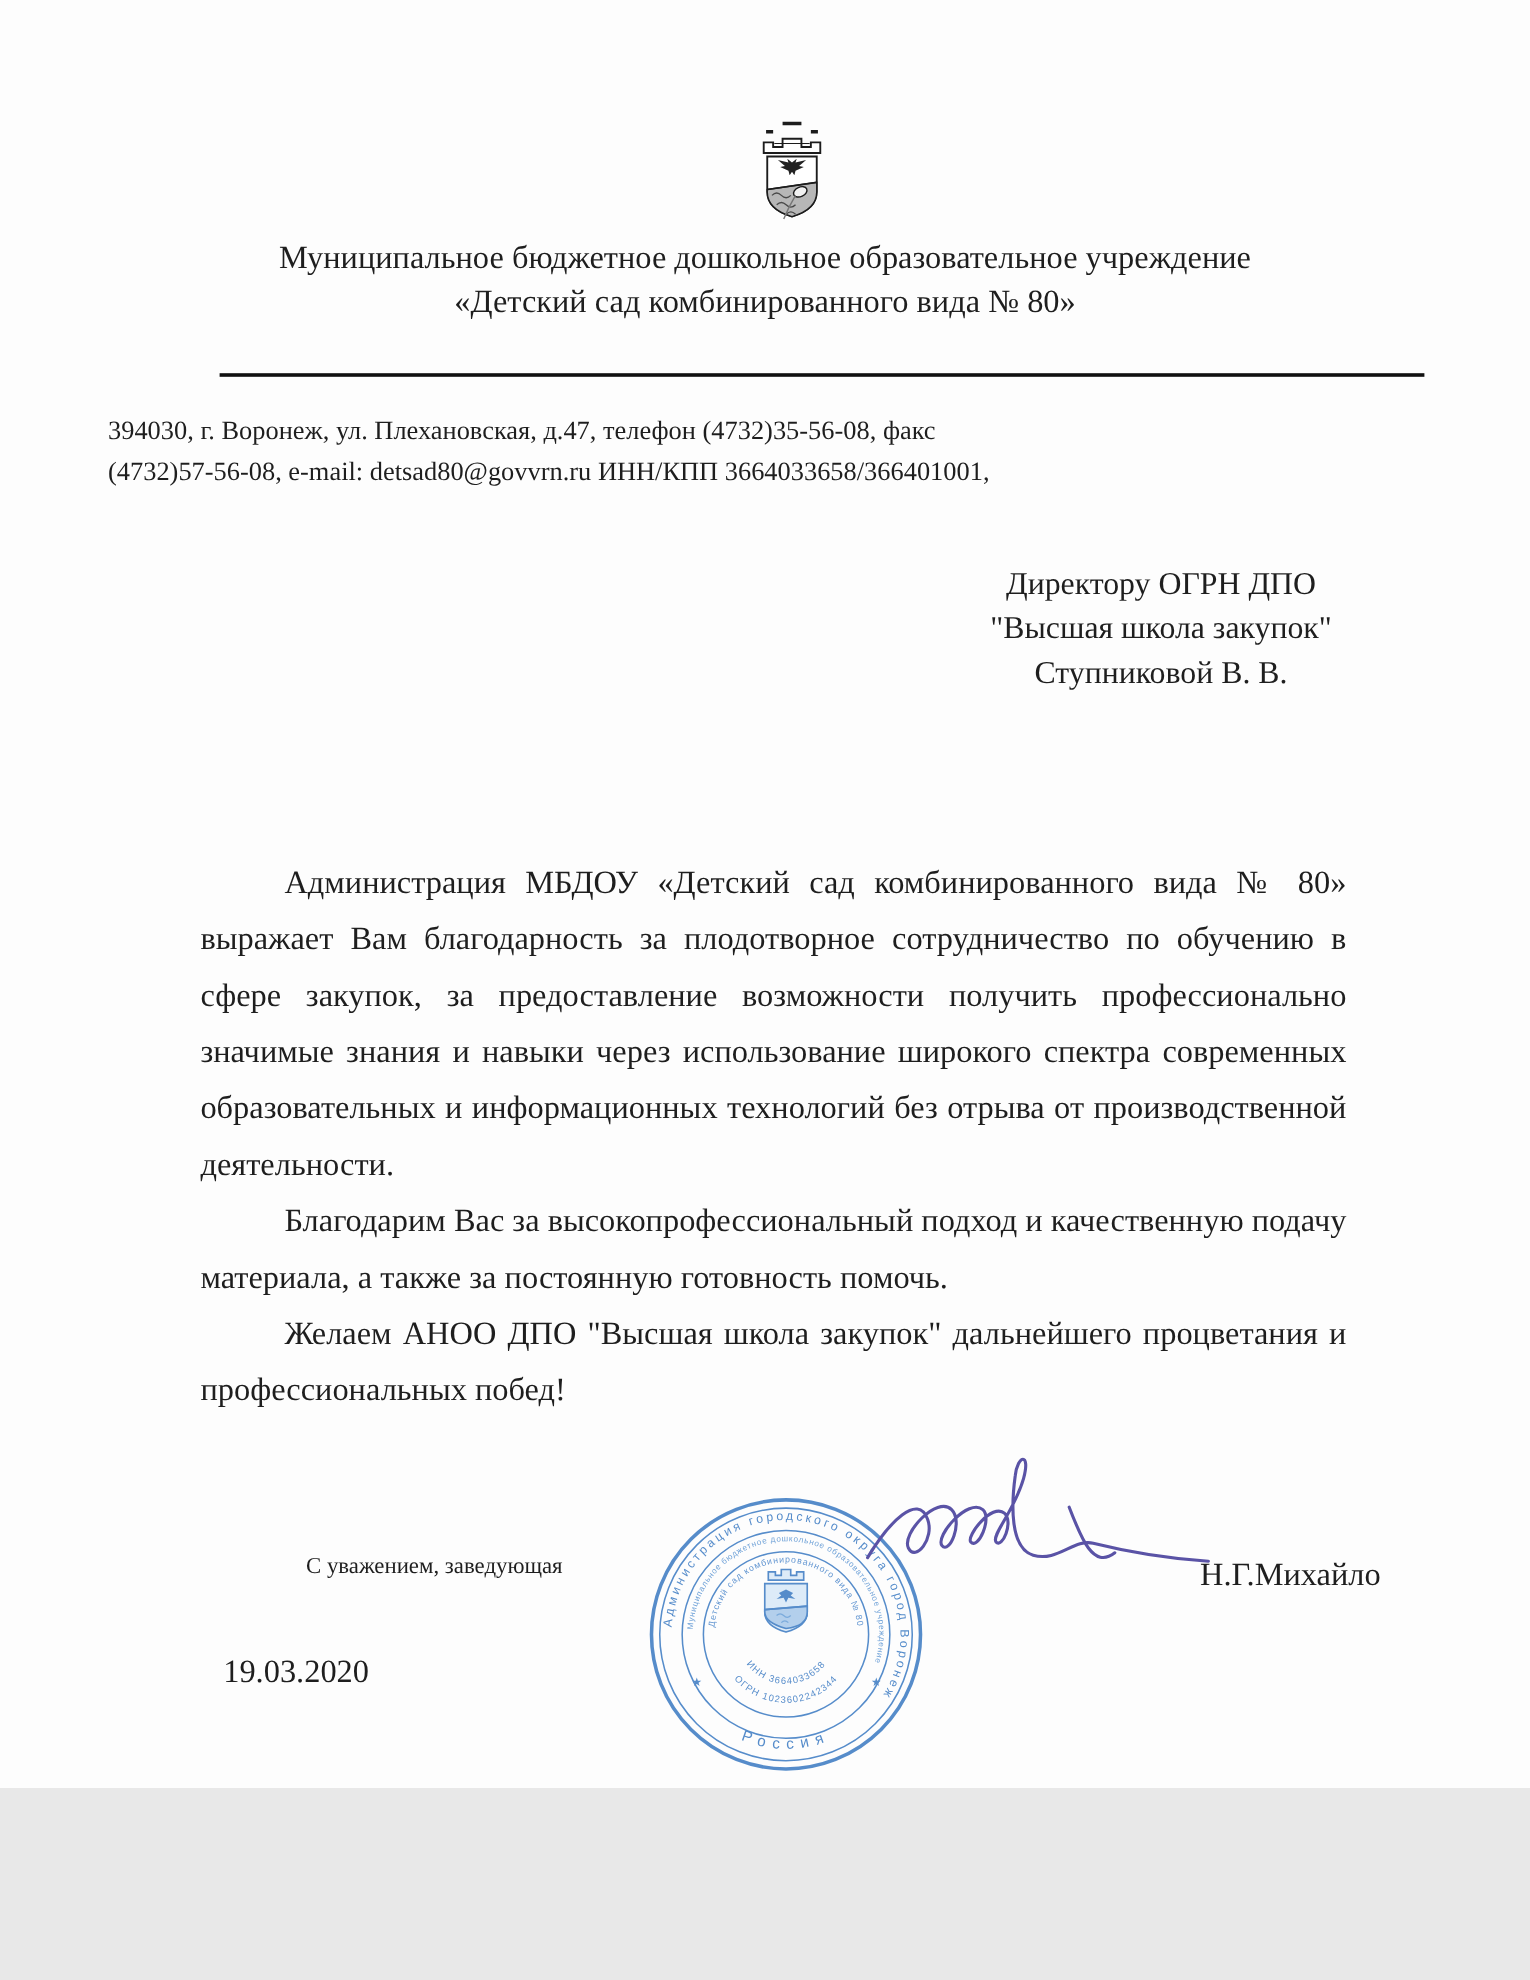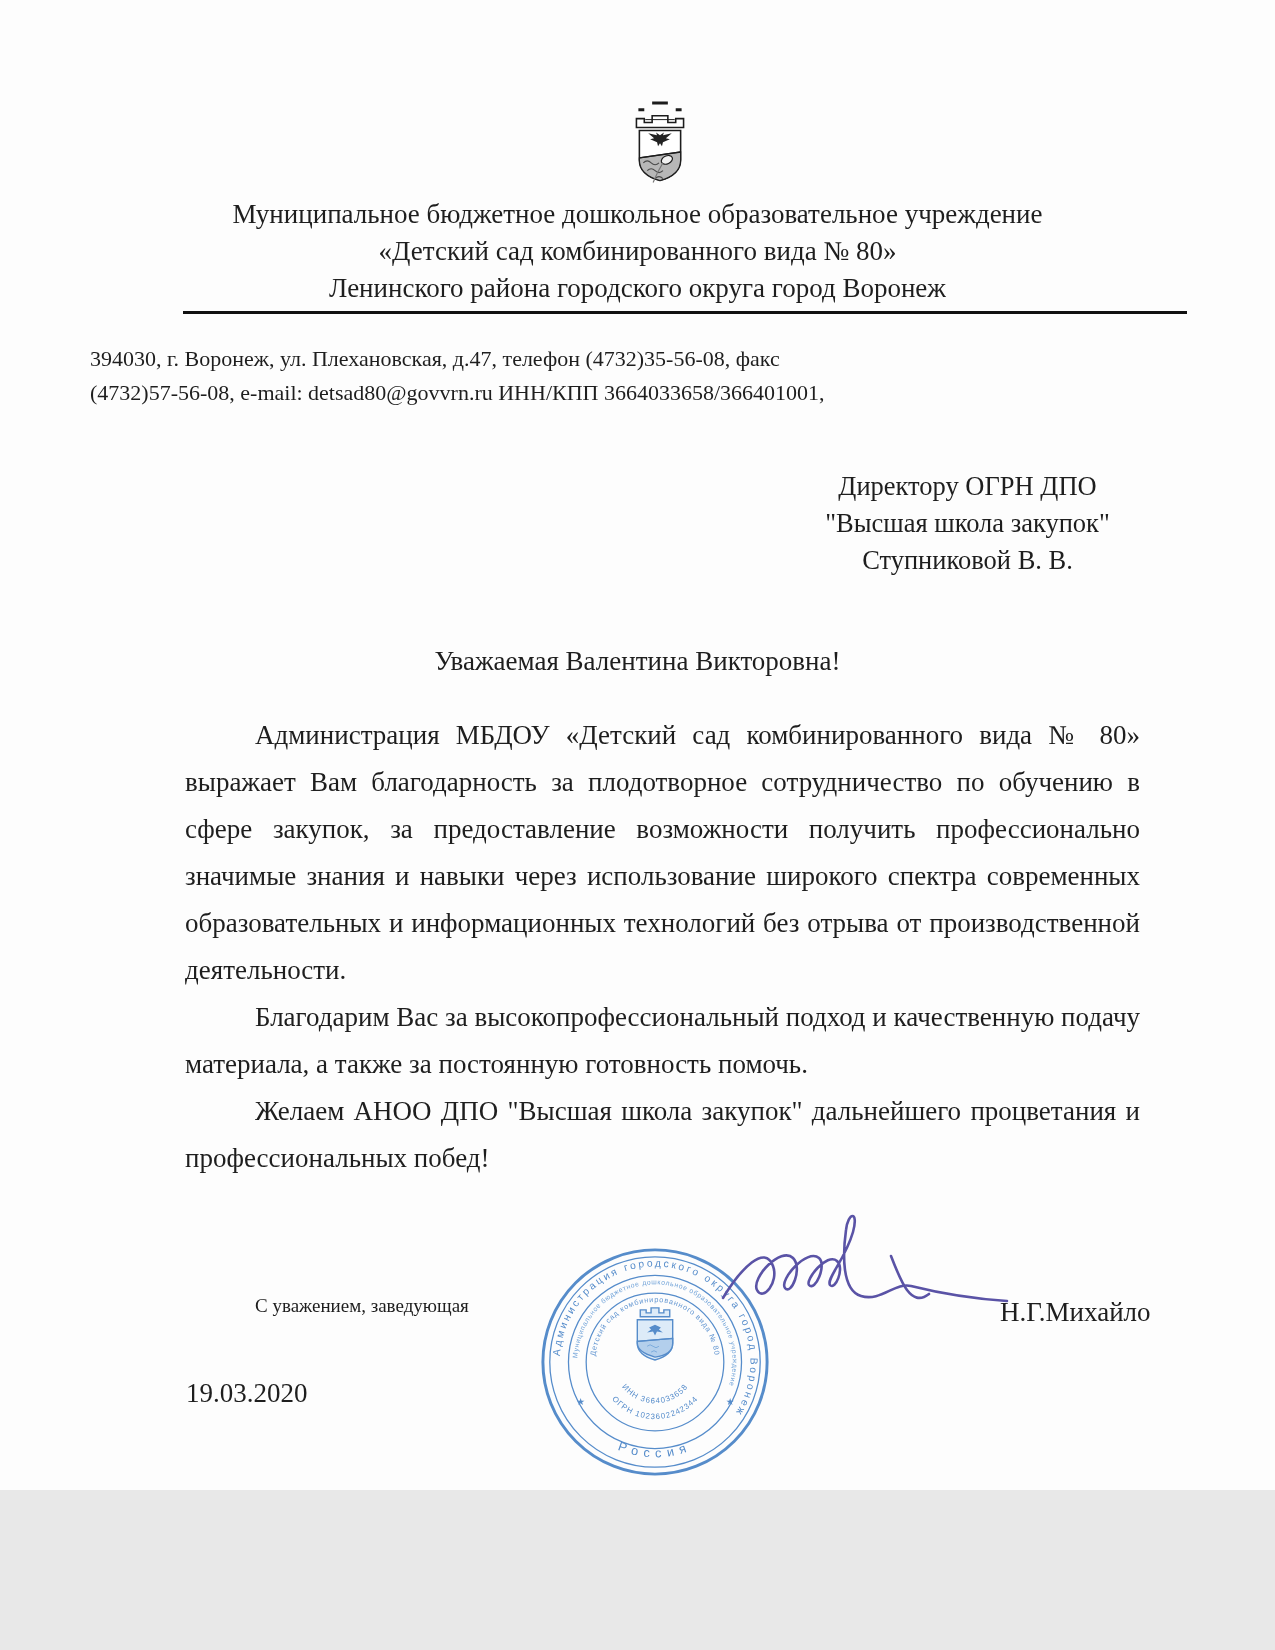--- a/index.html
+++ b/index.html
@@ -31,21 +31,21 @@
   .recipient{
     position:absolute;left:800px;top:468px;width:335px;
     text-align:center;font-size:26.5px;line-height:37px;
   }
   
   .salutation{
     position:absolute;left:0;top:646px;width:1275px;
     text-align:center;font-size:27px;
   }
   .body-text{
-    position:absolute;left:185px;top:712px;width:955px;
+    position:absolute;left:167px;top:712px;width:955px;
     font-size:27px;line-height:47px;text-align:justify;
   }
   .body-text p{margin:0;text-indent:70px;}
   
   .closing{
     position:absolute;left:255px;top:1295px;font-size:19px;
   }
   .sig-name{
     position:absolute;left:1000px;top:1297px;font-size:27px;
   }
@@ -91,37 +91,35 @@
     </g>
 
     <line x1="24" y1="61" x2="66" y2="55" stroke="#1c1c1c" stroke-width="1.4"></line>
 
     <path d="M45,38 l-4,-3 l1,3 l-9,-2 l6,5 l-4,1 l7,3 l1,4 l2,-3 l2,3 l1,-4 l7,-3 l-4,-1 l6,-5 l-9,2 l1,-3 z" fill="#222" stroke="none"></path>
   </svg>
 
   <div class="org-block">
     <div>Муниципальное бюджетное дошкольное образовательное учреждение</div>
     <div>«Детский сад комбинированного вида № 80»</div>
-    <div>Ленинского района городского округа город Воронеж</div>
   </div>
 
   <div class="rule"></div>
 
   <div class="contact-block">
     <div>394030, г. Воронеж, ул. Плехановская, д.47, телефон (4732)35-56-08, факс</div>
     <div><span>(4732)57-56-08, e-mail: </span><span class="email">detsad80@govvrn.ru</span><span> ИНН/КПП 3664033658/366401001,</span></div>
   </div>
 
   <div class="recipient">
     <div>Директору ОГРН ДПО</div>
     <div>"Высшая школа закупок"</div>
     <div>Ступниковой В. В.</div>
   </div>
 
-  <div class="salutation">Уважаемая Валентина Викторовна!</div>
 
   <div class="body-text">
     <p>Администрация МБДОУ «Детский сад комбинированного вида № 80» выражает Вам благодарность за плодотворное сотрудничество по обучению в сфере закупок, за предоставление возможности получить профессионально значимые знания и навыки через использование широкого спектра современных образовательных и информационных технологий без отрыва от производственной деятельности.</p>
     <p>Благодарим Вас за высокопрофессиональный подход и качественную подачу материала, а также за постоянную готовность помочь.</p>
     <p>Желаем АНОО ДПО "Высшая школа закупок" дальнейшего процветания и профессиональных побед!</p>
   </div>
 
   <div class="closing">С уважением, заведующая</div>
   <div class="sig-name">Н.Г.Михайло</div>
   <div class="date">19.03.2020</div>

